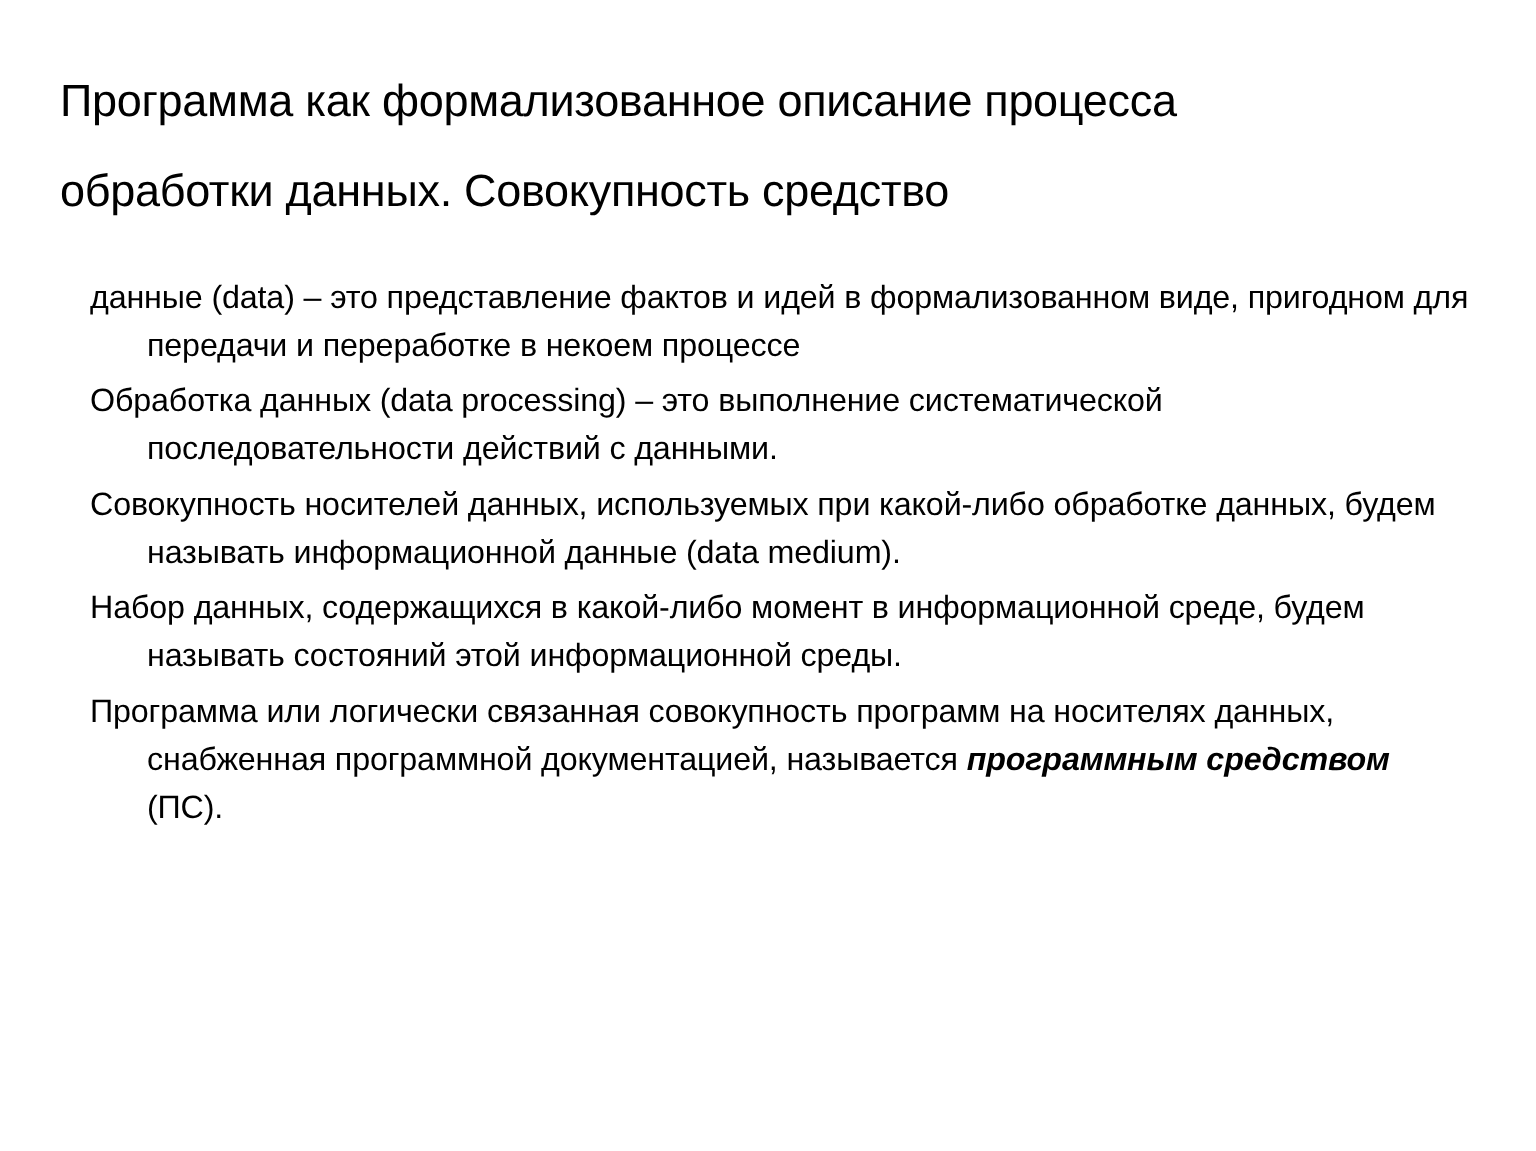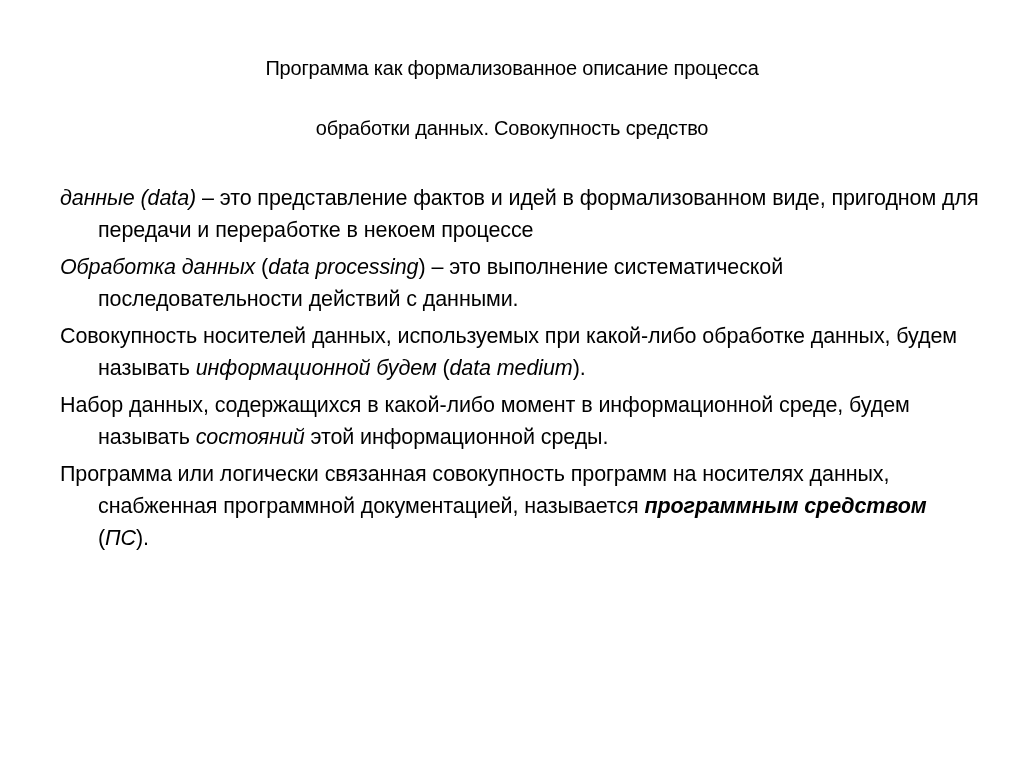--- a/index.html
+++ b/index.html
@@ -13,64 +13,64 @@
       position: relative;
       overflow: hidden;
       font-family: "Liberation Sans", sans-serif;
       color: #000000;
     }
     .slide-title {
       position: absolute;
       left: 40px;
       top: 38px;
       width: 944px;
-      text-align: center;
-      font-size: 20px;
+      text-align: left;
+      font-size: 30px;
       line-height: 60px;
       font-weight: normal;
       margin: 0;
       letter-spacing: -0.2px;
     }
     .slide-title span { display: block; }
     .content {
       position: absolute;
       left: 60px;
       top: 182px;
       width: 920px;
     }
     .para {
       font-size: 21.5px;
       line-height: 32px;
       margin: 0 0 5px 0;
       padding-left: 38px;
       text-indent: -38px;
       letter-spacing: -0.1px;
     }
-    .it { font-style: italic; }
+    .it { }
     .bi { font-style: italic; font-weight: bold; }
   </style>
 </head>
 <body>
 
 <h1 class="slide-title">
   <span>Программа как формализованное описание процесса</span>
   <span>обработки данных. Совокупность средство</span>
 </h1>
 
 <div class="content">
   <p class="para">
     <span class="it">данные (data)</span><span> – это представление фактов и идей в формализованном виде, пригодном для передачи и переработке в некоем процессе</span>
   </p>
 
   <p class="para">
     <span class="it">Обработка данных</span><span> (</span><span class="it">data processing</span><span>) – это выполнение систематической последовательности действий с данными.</span>
   </p>
 
   <p class="para">
-    <span>Совокупность носителей данных, используемых при какой-либо обработке данных, будем называть </span><span class="it">информационной будем</span><span> (</span><span class="it">data medium</span><span>).</span>
+    <span>Совокупность носителей данных, используемых при какой-либо обработке данных, будем называть </span><span class="it">информационной данные</span><span> (</span><span class="it">data medium</span><span>).</span>
   </p>
 
   <p class="para">
     <span>Набор данных, содержащихся в какой-либо момент в информационной среде, будем называть </span><span class="it">состояний</span><span> этой информационной среды.</span>
   </p>
 
 
   <p class="para">
     <span>Программа или логически связанная совокупность программ на носителях данных, снабженная программной документацией, называется </span><span class="bi">программным средством</span><span> (</span><span class="it">ПС</span><span>).</span>
   </p>

